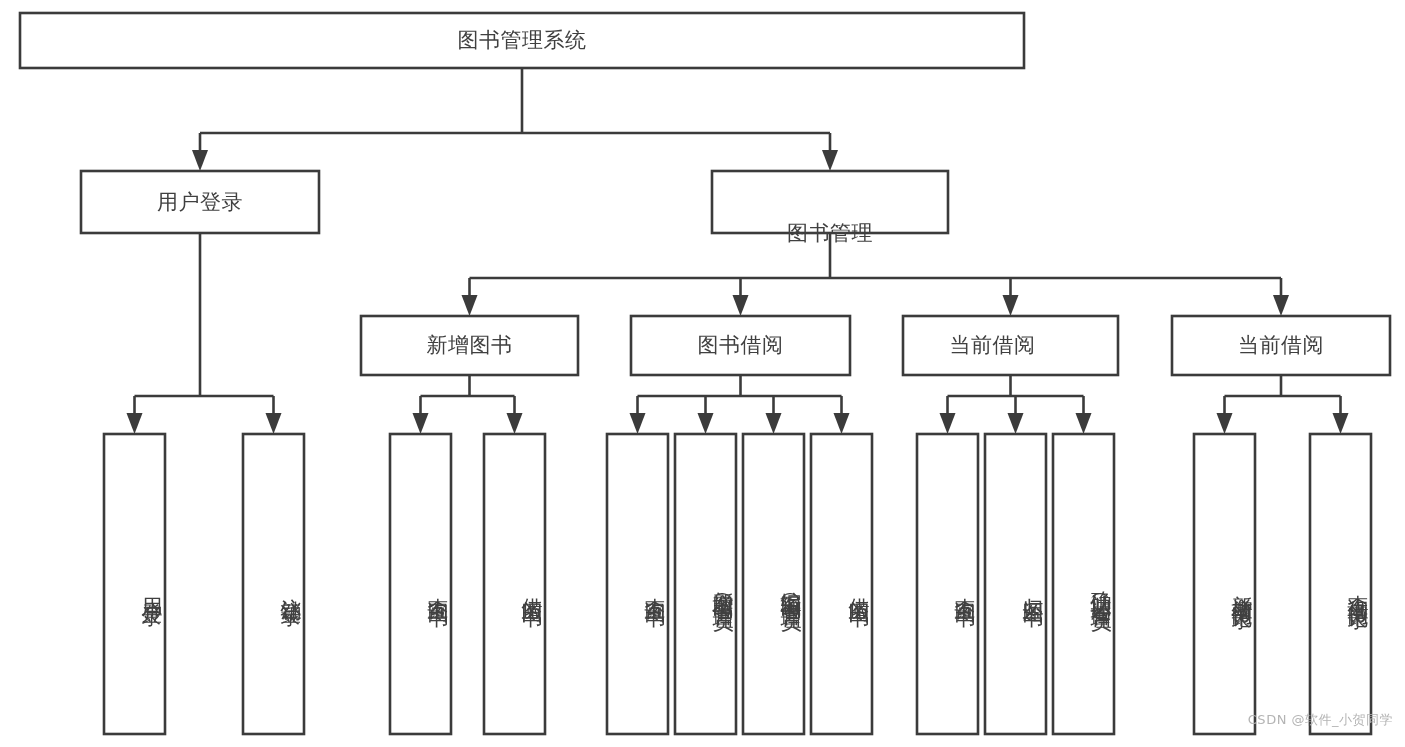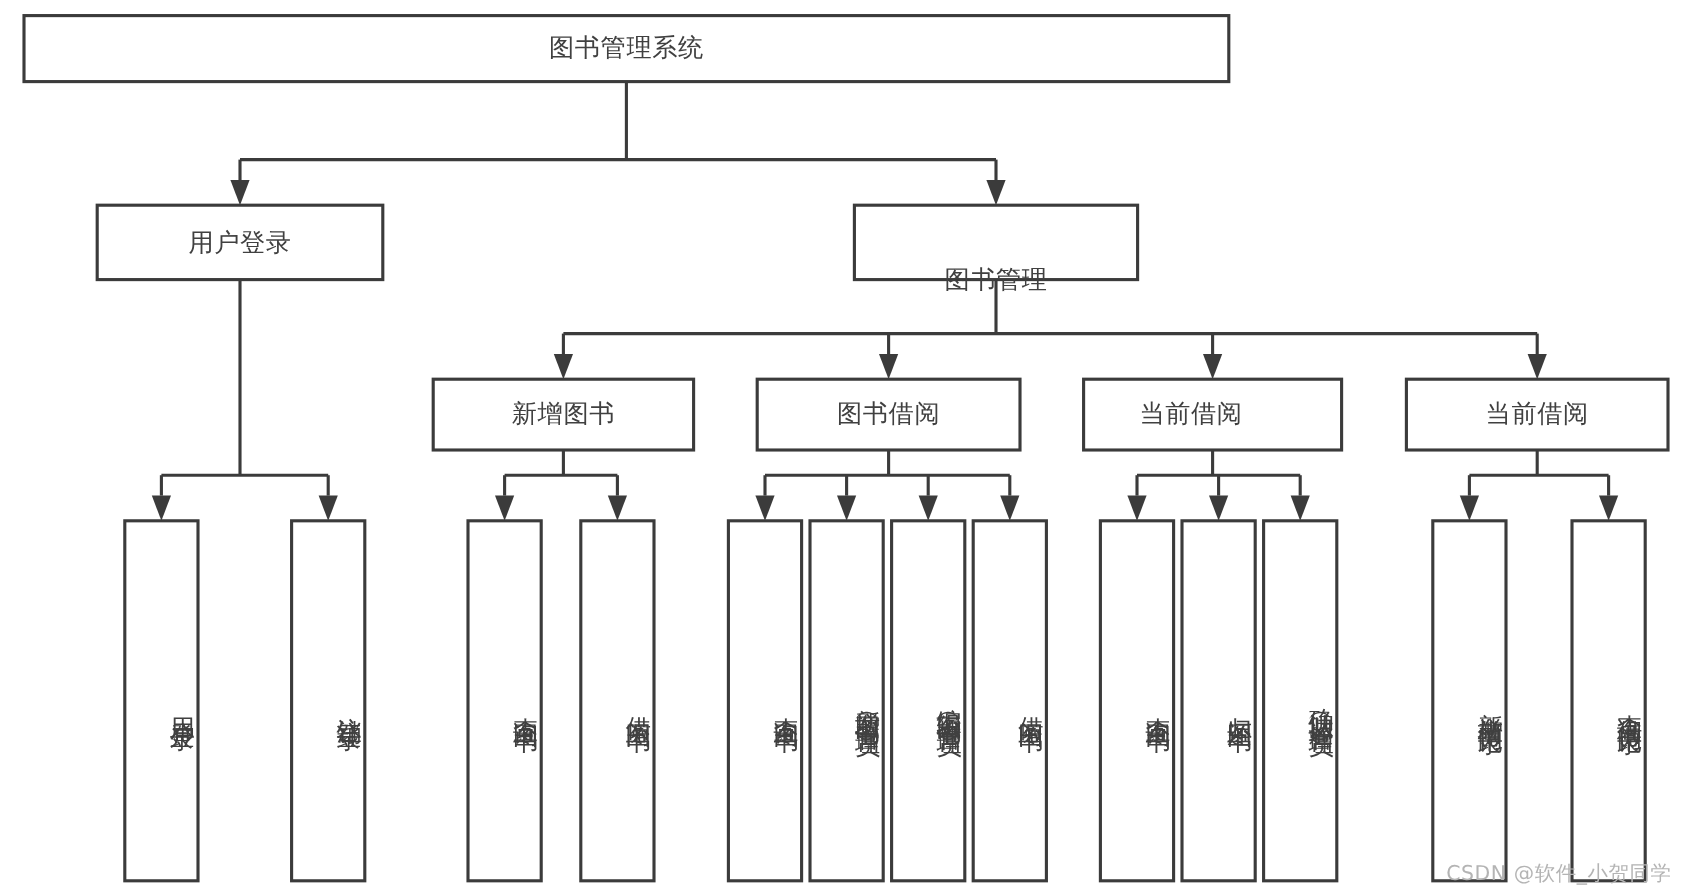--- a/index.html
+++ b/index.html
@@ -64,22 +64,22 @@
     font-size: 21px;
     line-height: 1.28;
     letter-spacing: 3px;
     padding-top: 6px;
     align-items: flex-start;
     justify-content: center;
   }
   #watermark {
     position: absolute;
     right: 12px;
-    bottom: 8px;
-    font-size: 17px;
+    bottom: 18px;
+    font-size: 13px;
     color: #b4b4b4;
     font-family: "DejaVu Sans", "Liberation Sans", sans-serif;
     white-space: nowrap;
     letter-spacing: 0.5px;
   }
 </style>
 </head>
 <body>
 
 <div id="diagram-root">

